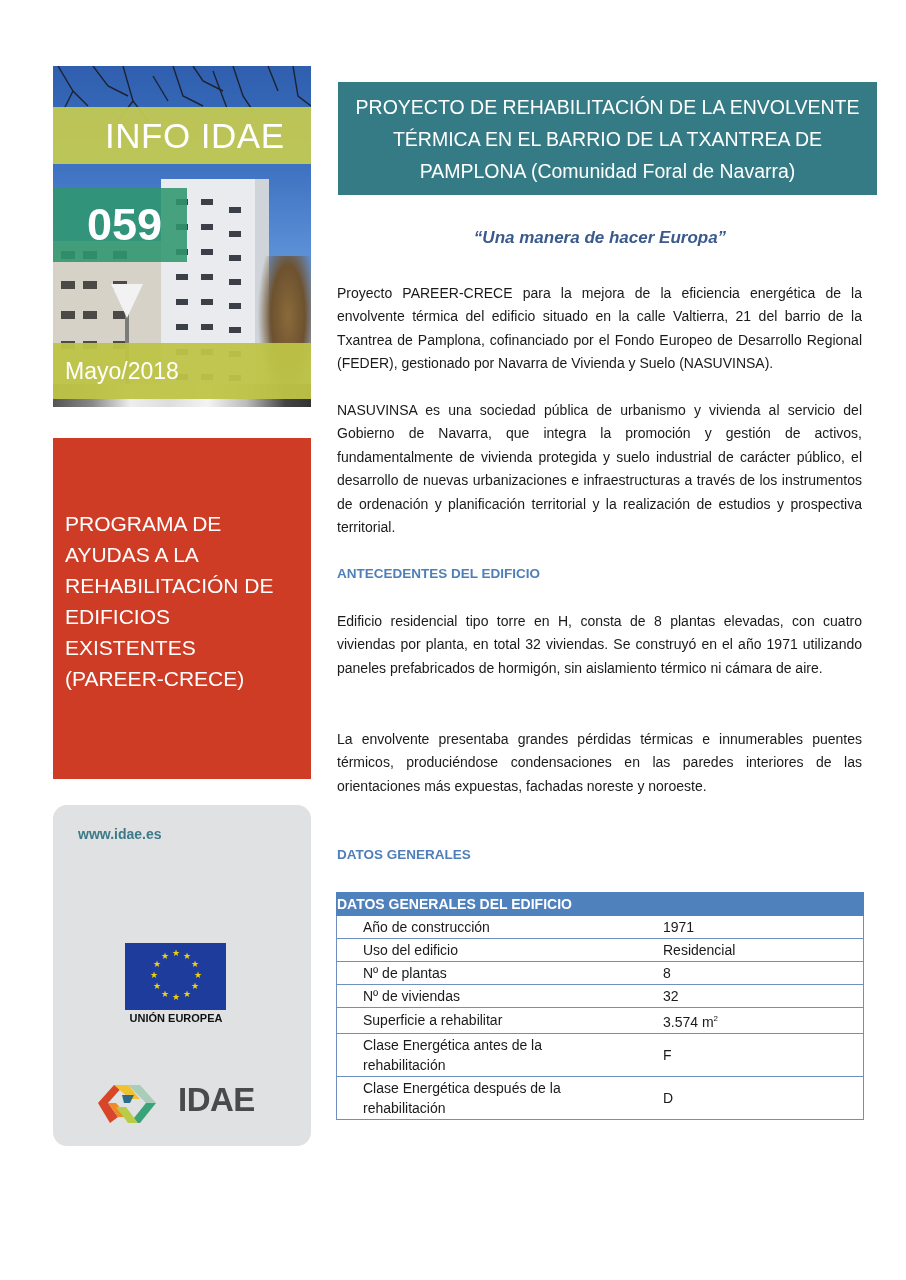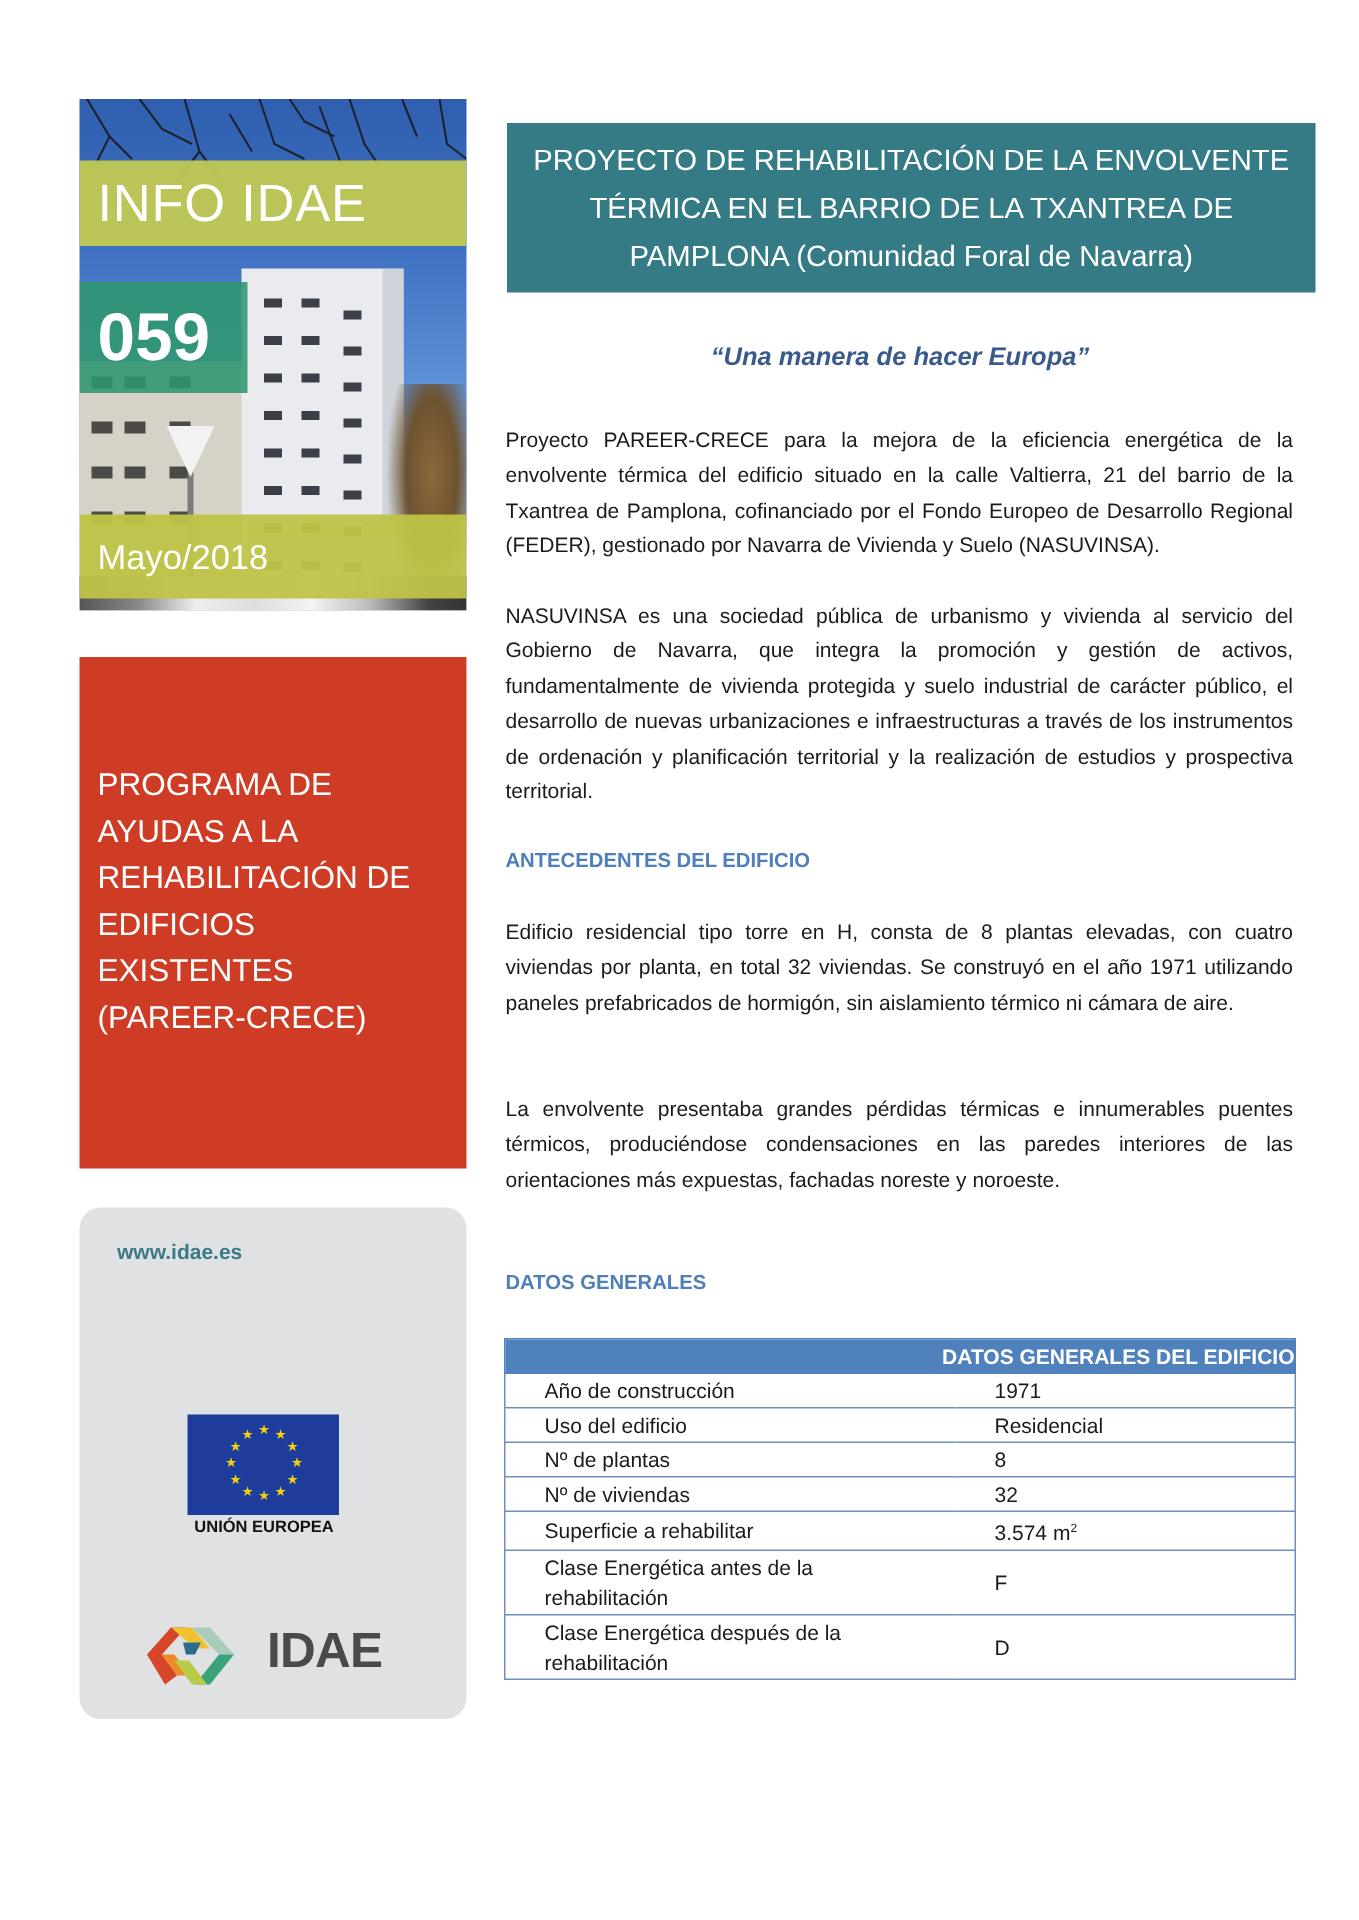--- a/index.html
+++ b/index.html
@@ -35,26 +35,26 @@
     position:absolute; left:58px; top:218px; width:0; height:0;
     border-left:16px solid transparent; border-right:16px solid transparent; border-top:34px solid #f2f2f2;
   }
   .cover .pole { position:absolute; left:72px; top:240px; width:4px; height:100px; background:#7b7b7b; }
   .cover .cars {
     position:absolute; left:0; top:318px; width:258px; height:23px;
     background: linear-gradient(90deg,#555 0%,#888 15%,#eee 30%,#ddd 45%,#f4f4f4 60%,#bbb 75%,#444 90%,#333 100%);
   }
   .band-title {
     position:absolute; left:0; top:41px; width:258px; height:57px; background:rgba(195,201,82,0.95);
-    display:flex; align-items:center;
+    display:flex; align-items:center;padding-left:40px;
   }
   .band-title span { color:#ffffff; font-size:35px; padding-left:12px; letter-spacing:0.5px; }
   .band-num {
     position:absolute; left:0; top:122px; width:112px; height:74px; background:rgba(45,150,110,0.88);
-    display:flex; align-items:center;
+    display:flex; align-items:center;padding-left:22px;
   }
   .band-num span { color:#ffffff; font-size:45px; font-weight:bold; padding-left:12px; }
   .band-date {
     position:absolute; left:0; top:277px; width:258px; height:56px; background:rgba(190,196,70,0.95);
     display:flex; align-items:center;
   }
   .band-date span { color:#ffffff; font-size:23px; padding-left:12px; }
 
   .program {
     position:absolute; left:53px; top:438px; width:258px; height:341px; background:#cf3c26;
@@ -98,21 +98,21 @@
     text-align:justify; color:#1a1a1a;
   }
   .heading {
     position:absolute; left:337px; color:#4f7fb9; font-size:13.5px; font-weight:bold;
   }
   table.data {
     position:absolute; left:336px; top:892px; width:528px; border-collapse:collapse;
     font-size:14px; color:#1a1a1a;
   }
   table.data th {
-    background:#4f81bd; color:#ffffff; font-weight:bold; height:22px; padding:0; text-align:right; font-size:14px;
+    background:#4f81bd; color:#ffffff; font-weight:bold; height:22px; padding:0; text-align:left; font-size:14px;
     border:1px solid #4f81bd;
   }
   table.data td {
     border-top:1px solid #6f8fc0; border-bottom:1px solid #6f8fc0; padding:1px 26px; line-height:20px; height:20px;
     vertical-align:middle;
   }
   table.data tr td:first-child { border-left:1px solid #6f8fc0; width:248px; }
   table.data tr td:last-child { border-right:1px solid #6f8fc0; }
   table.data sup { font-size:8px; }
 </style>

